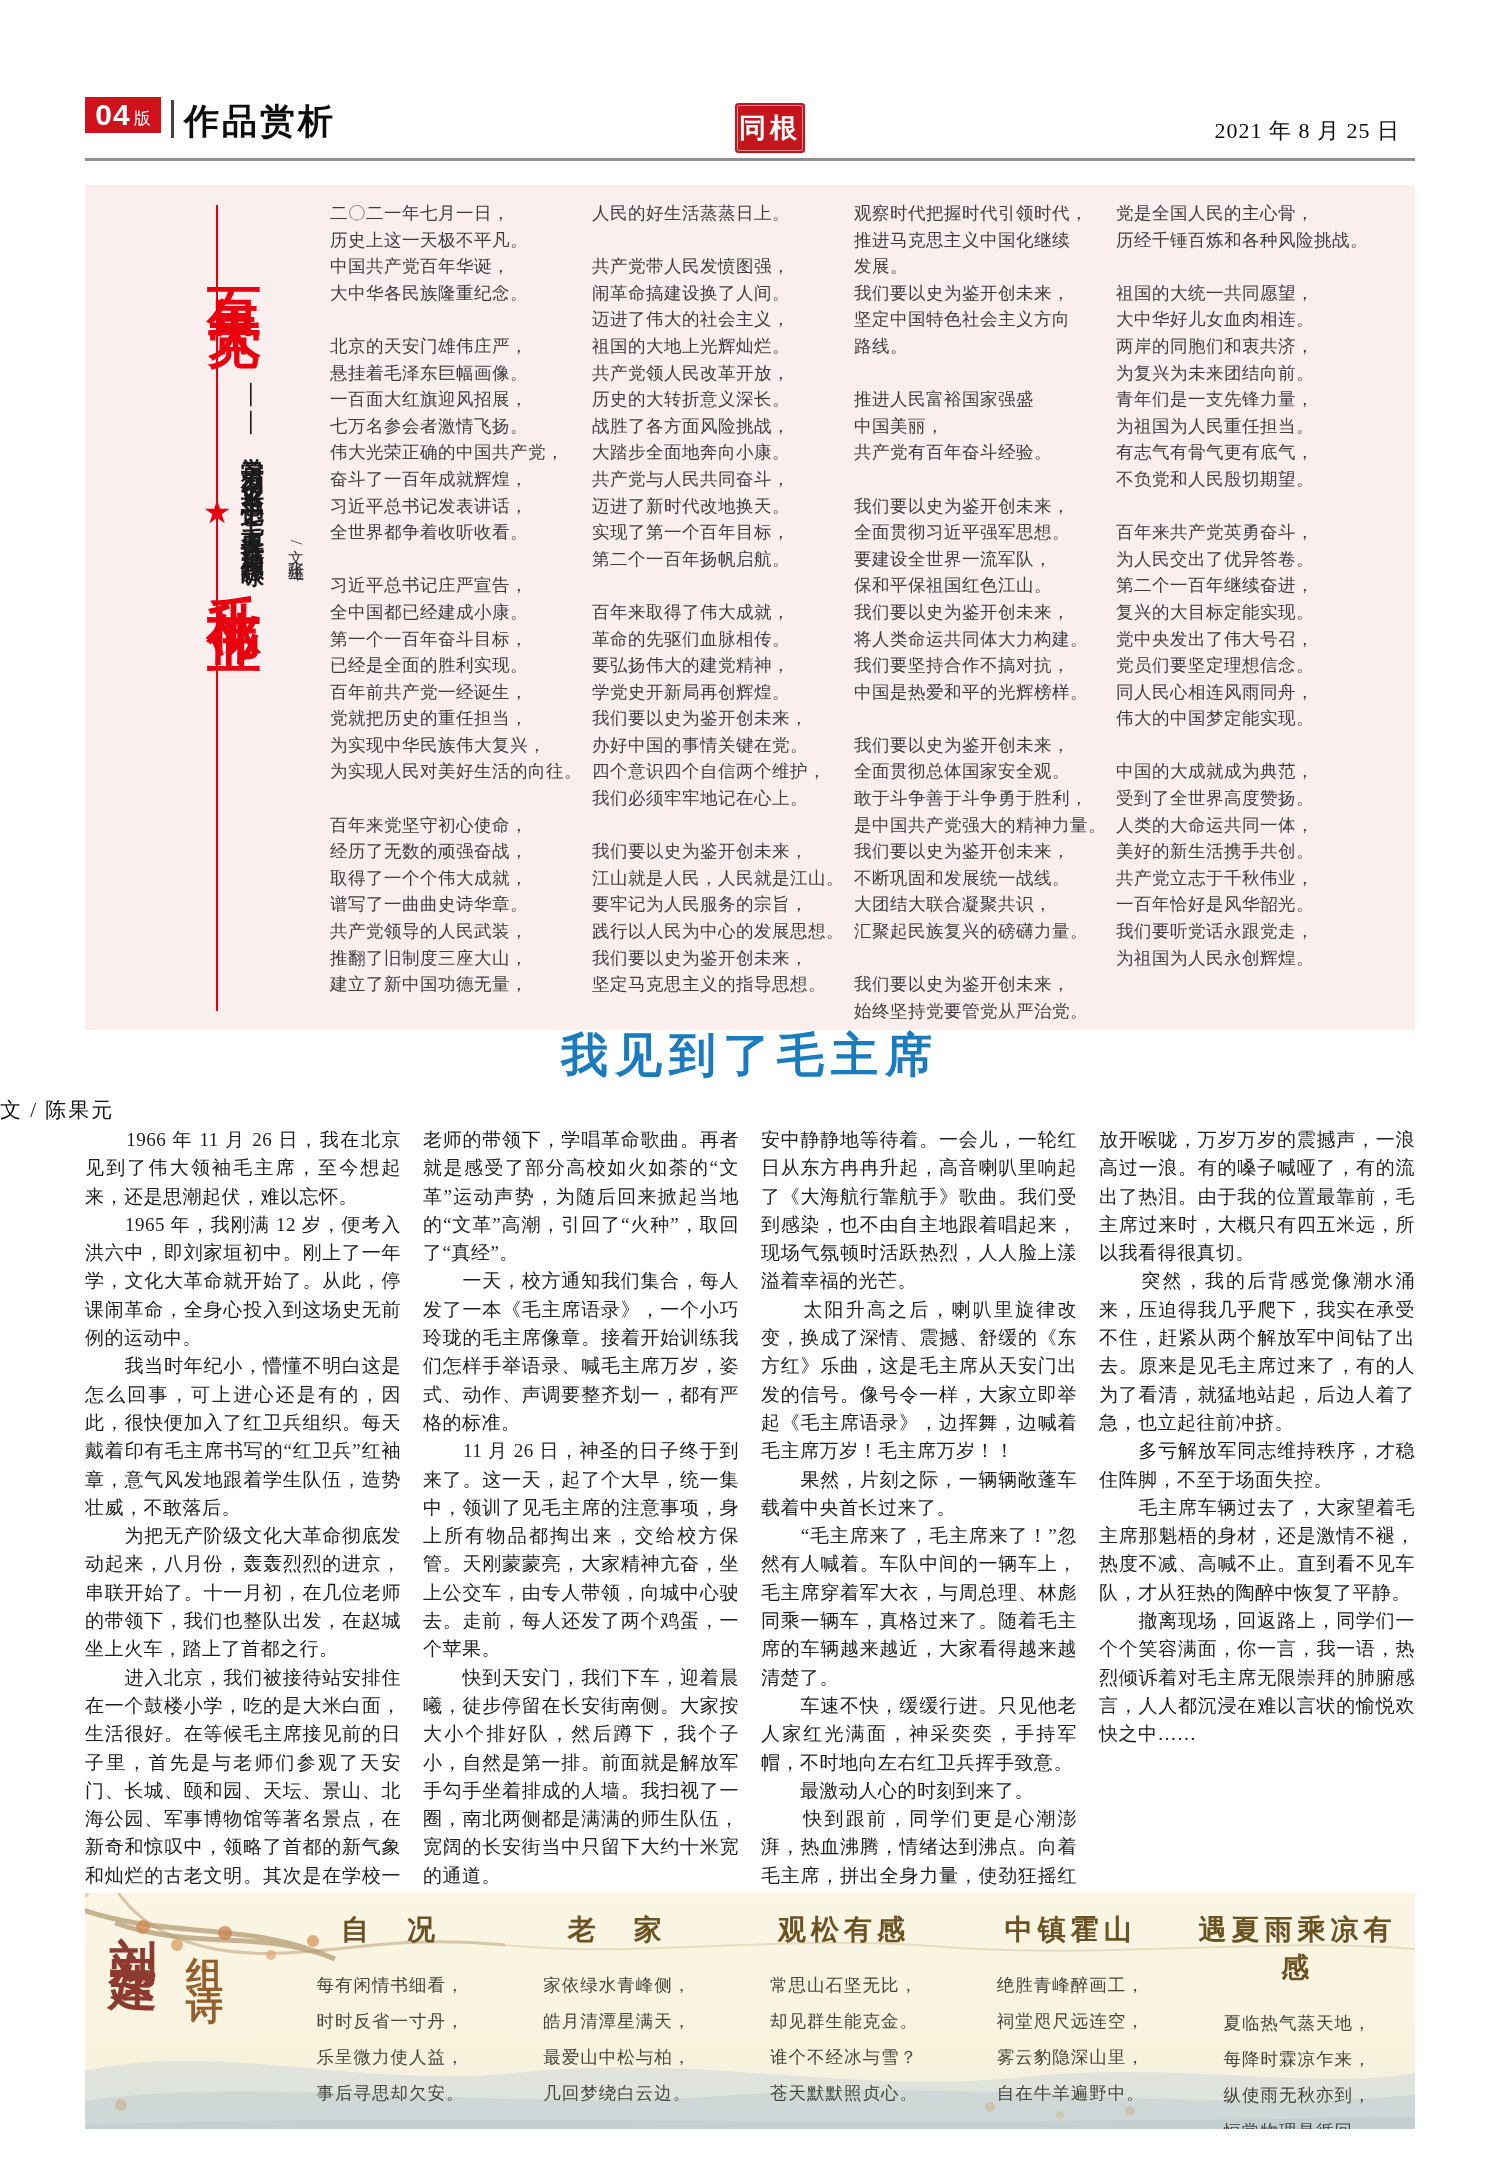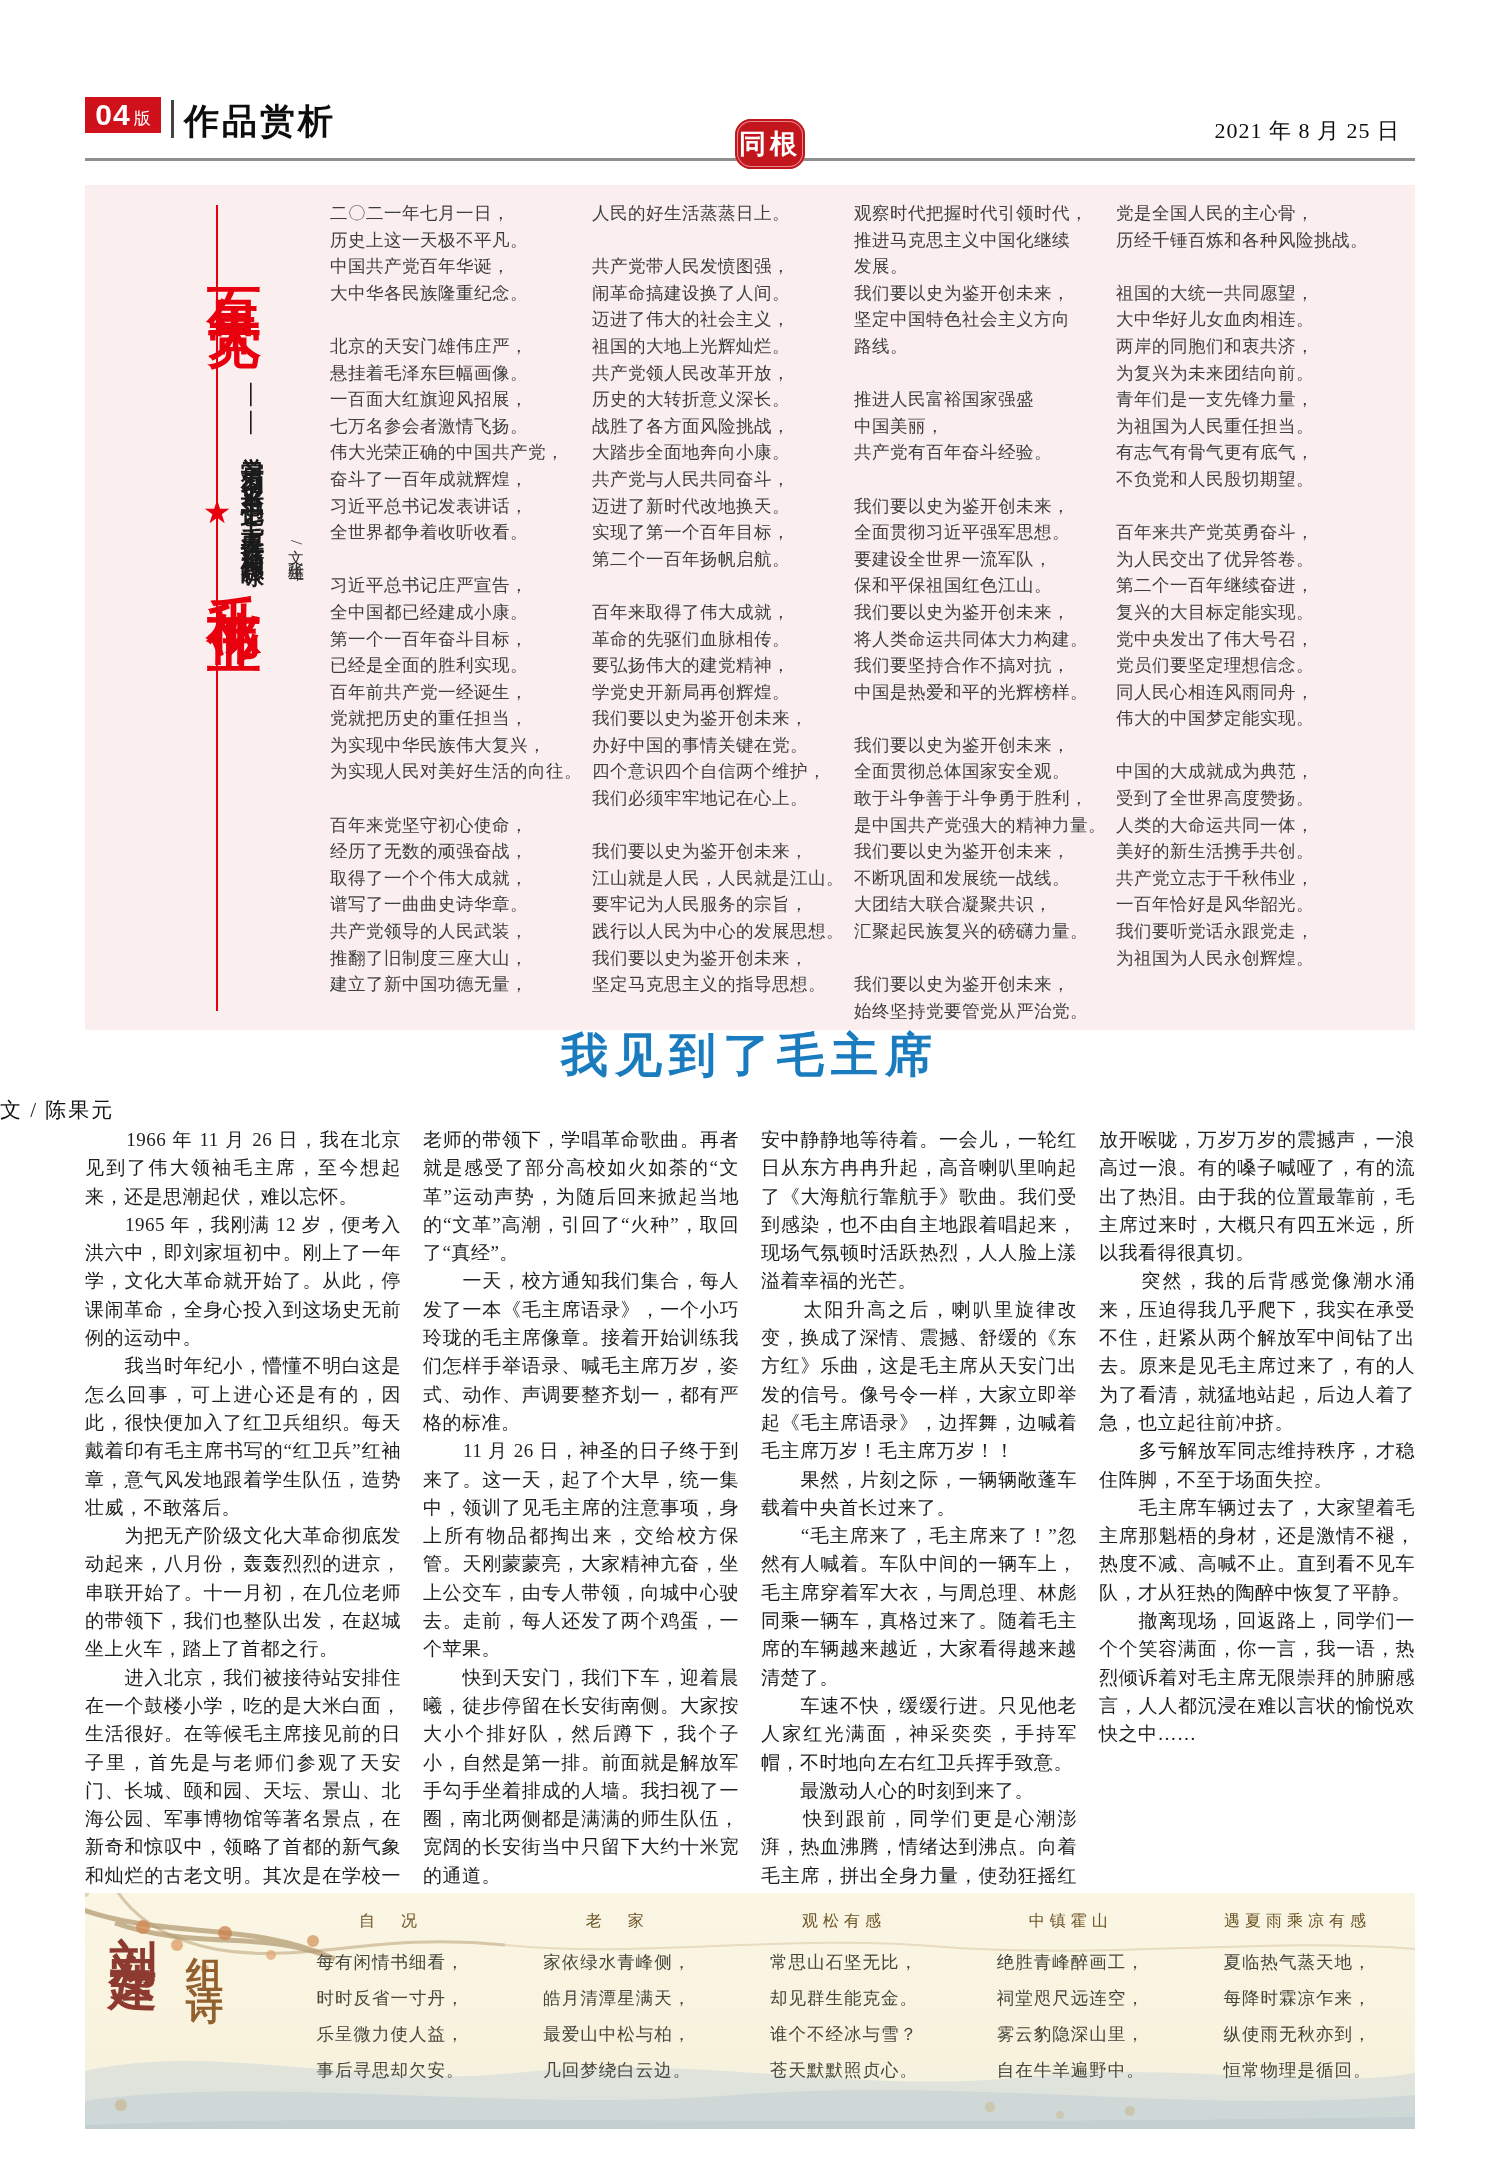--- a/index.html
+++ b/index.html
@@ -16,22 +16,22 @@
   }
   .hdr-badge .num{font-size:30px;font-weight:bold;letter-spacing:1px;}
   .hdr-badge .ban{font-size:17px;margin-left:3px;margin-top:6px;}
   .hdr-sep{position:absolute;left:171px;top:100px;width:3px;height:38px;background:#444;}
   .hdr-section{
     position:absolute;left:184px;top:98px;font-size:35px;font-weight:bold;color:#0d0d0d;
     font-family:"Liberation Sans","DejaVu Sans",sans-serif;letter-spacing:3px;
   }
   .hdr-line{position:absolute;left:85px;top:158px;width:1330px;height:3px;background:#8f8f8f;}
   .hdr-logo{
-    position:absolute;left:735px;top:119px;width:70px;height:50px;background:#c3151c;
-    border-radius:16px;color:#fff;display:flex;align-items:center;justify-content:center;
+    position:absolute;left:735px;top:103px;width:70px;height:50px;background:#c3151c;
+    border-radius:4px;color:#fff;display:flex;align-items:center;justify-content:center;
     font-size:27px;font-weight:bold;letter-spacing:4px;z-index:3;
     box-shadow:inset 0 0 0 2px #c3151c, inset 0 0 0 3px rgba(255,255,255,.5);
   }
   .hdr-date{
     position:absolute;right:100px;top:116px;font-size:22px;color:#0d0d0d;letter-spacing:1px;
   }
   
   .pinkbox{
     position:absolute;left:85px;top:185px;width:1330px;height:845px;background:#fbeeee;
   }
@@ -90,21 +90,21 @@
   }
   .bt-label{
     position:absolute;left:94px;top:34px;writing-mode:vertical-rl;z-index:2;
     font-size:37px;font-weight:bold;color:#92602f;letter-spacing:30px;
   }
   .bt-poems{
     position:absolute;left:196px;top:18px;width:1126px;display:flex;gap:8px;z-index:2;
   }
   .bpoem{flex:1 1 0;text-align:center;}
   .bptitle{
-    font-size:16px;font-weight:normal;color:#6b5223;letter-spacing:5px;margin-bottom:12px;
+    font-size:28px;font-weight:bold;color:#6b5223;letter-spacing:5px;margin-bottom:18px;
   }
   .bplines{display:inline-block;text-align:left;}
   .bpline{font-size:17.5px;line-height:36px;color:#45453c;white-space:nowrap;letter-spacing:1px;}
 </style>
 </head>
 <body>
 
 <div class="hdr-badge">
   <span class="num">04</span>
   <span class="ban">版</span>

